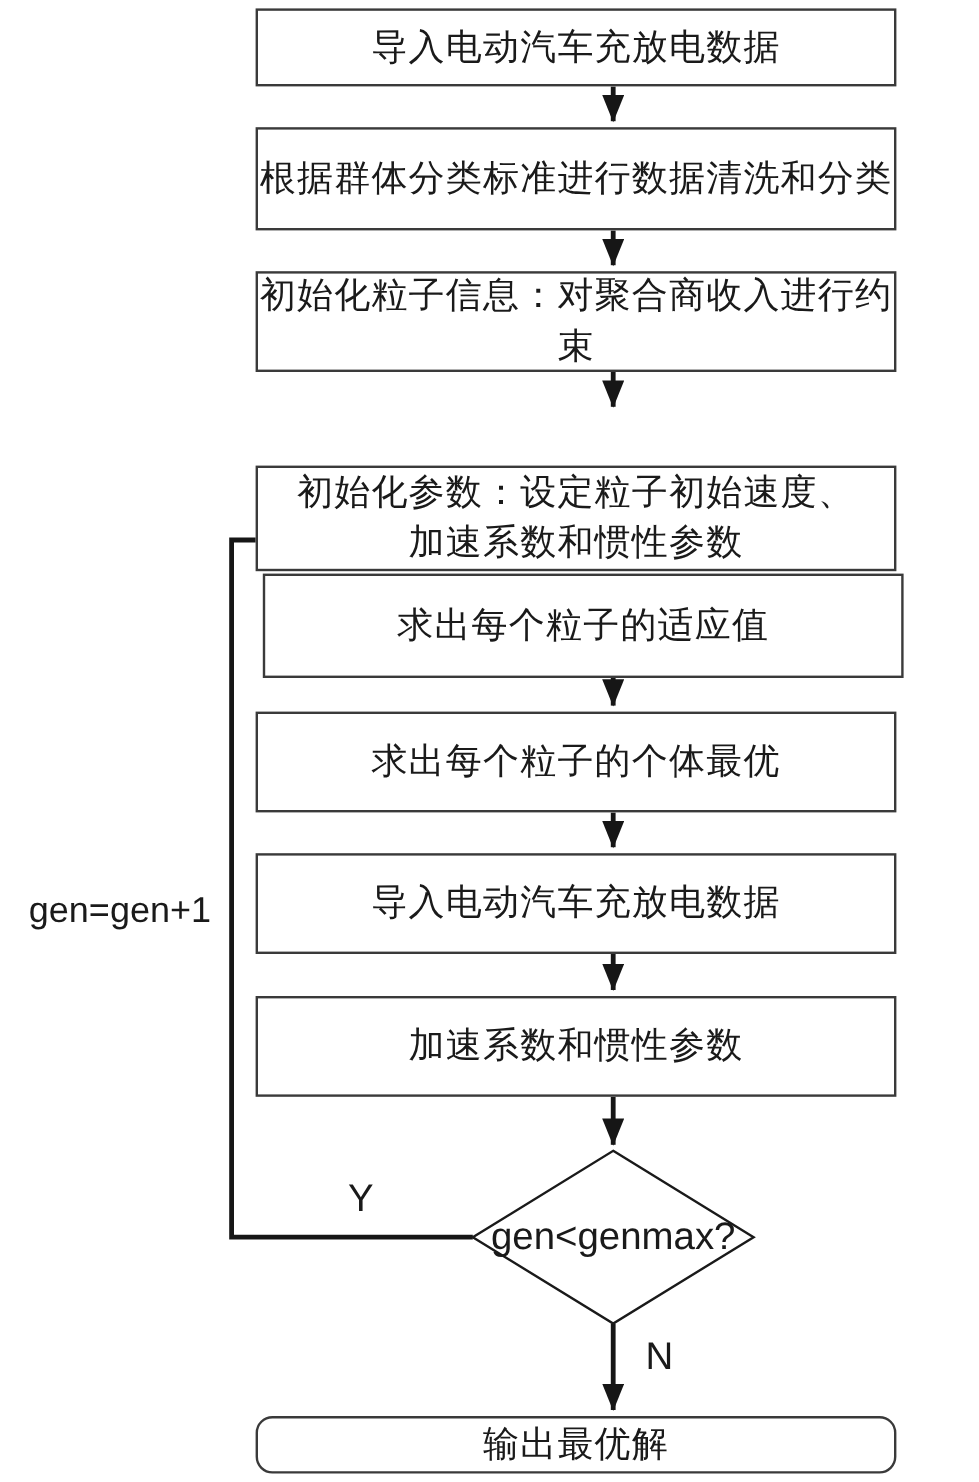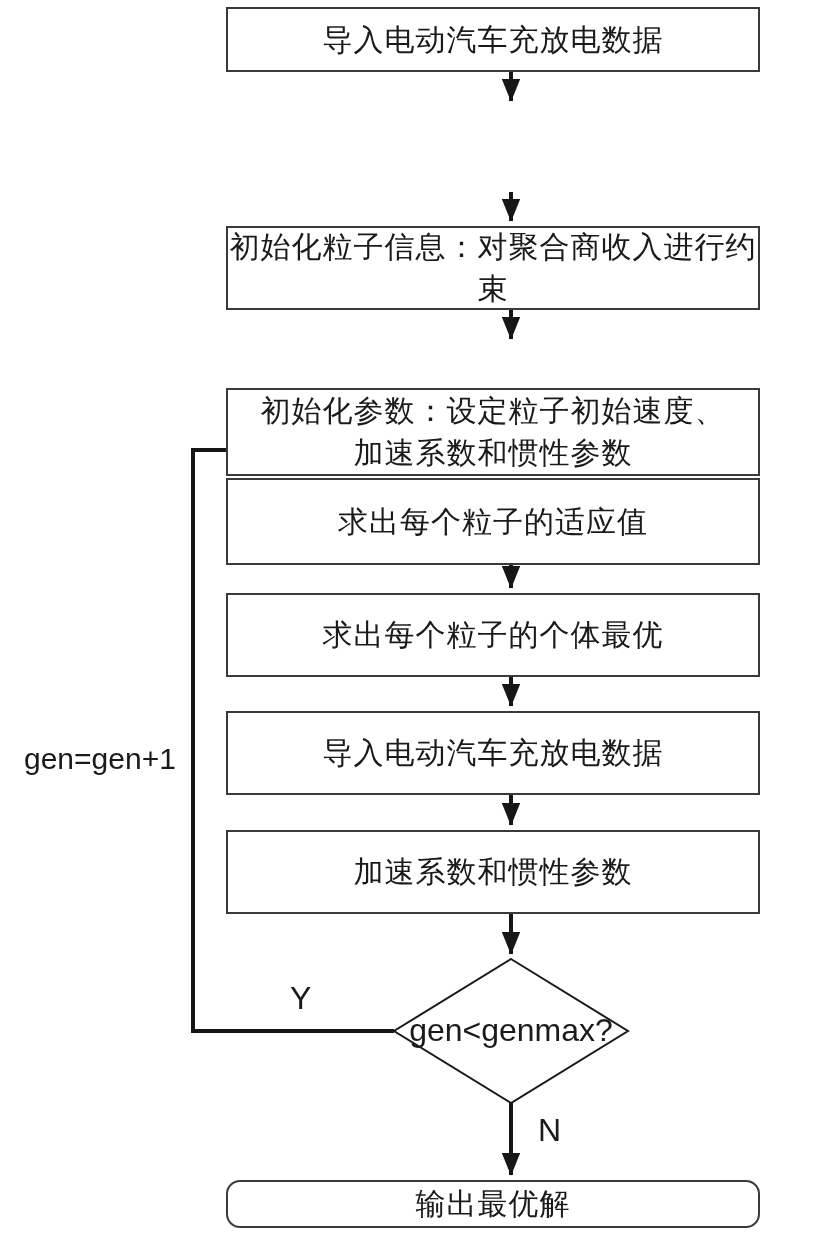--- a/index.html
+++ b/index.html
@@ -11,40 +11,40 @@
     font-family: "Liberation Serif", serif;
     overflow: hidden;
   }
   .connectors {
     position: absolute;
     left: 0; top: 0;
     width: 816px; height: 1235px;
   }
   .flowbox {
     position: absolute;
-    left: 226px;
+    left: 213px;
     width: 534px;
     box-sizing: border-box;
     border: 2.5px solid #3a3a3a;
     background: #ffffff;
     display: flex;
     flex-direction: column;
     align-items: center;
     justify-content: center;
     text-align: center;
     color: #1a1a1a;
     font-size: 30px;
     letter-spacing: 1px;
     line-height: 42px;
   }
   .b1 { top: 7px;    height: 65px; }
   .b2 { top: 106px;  height: 86px; }
   .b3 { top: 226px;  height: 84px; }
   .b4 { top: 344px;  height: 88px; margin-top: 44px; }
-  .b5 { top: 478px;  height: 87px; }
+  .b5 { top: 478px;  height: 87px; margin-left: 6px; }
   .b6 { top: 593px;  height: 84px; }
   .b7 { top: 711px;  height: 84px; }
   .b8 { top: 830px;  height: 84px; }
   .b9 { top: 1180px; height: 48px; border-radius: 14px; }
   .latin {
     position: absolute;
     font-family: "Liberation Sans", sans-serif;
     color: #1a1a1a;
     white-space: nowrap;
   }
@@ -80,20 +80,23 @@
       <path d="M511 1103 V1175" marker-end="url(#ah)"></path>
       <path d="M394 1031 H193 V450 H504" marker-end="url(#ah)"></path>
     </g>
     <polygon points="511,959 628,1031 511,1103 394,1031" fill="#ffffff" stroke="#1a1a1a" stroke-width="2"></polygon>
   </svg>
 
   <div class="flowbox b1">
     <span>导入电动汽车充放电数据</span>
   </div>
 
+  <div class="flowbox b2">
+    <span>根据群体分类标准进行数据清洗和分类</span>
+  </div>
 
   <div class="flowbox b3">
     <span>初始化粒子信息：对聚合商收入进行约束</span>
   </div>
 
   <div class="flowbox b4">
     <span>初始化参数：设定粒子初始速度、</span>
     <span>加速系数和惯性参数</span>
   </div>
 

